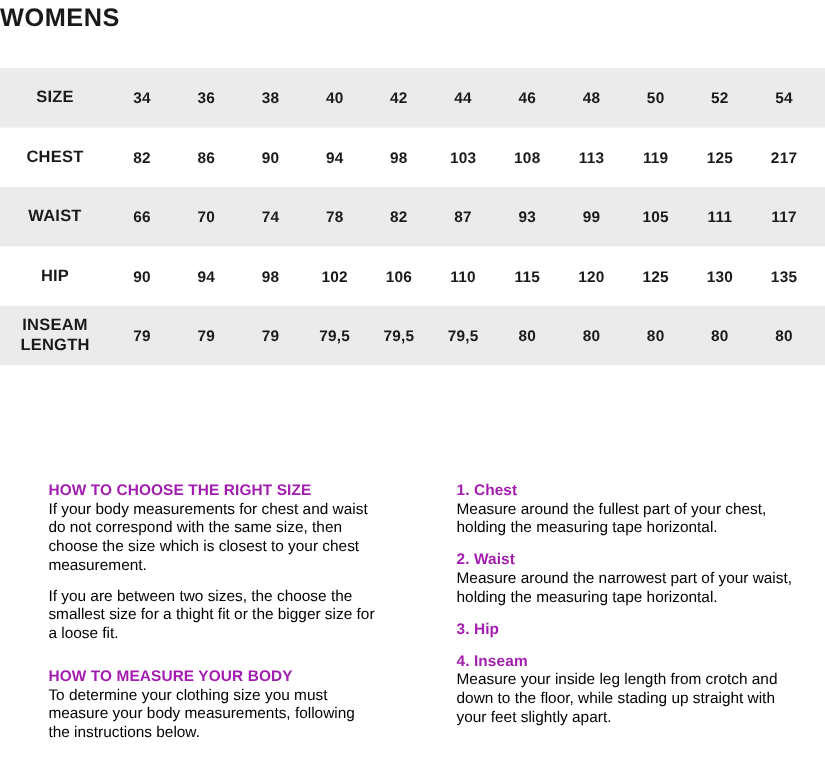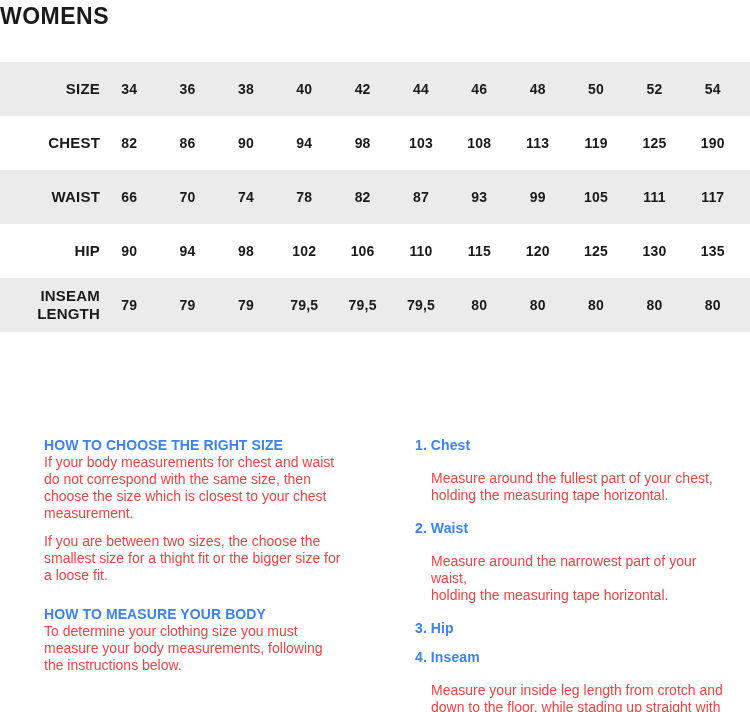--- a/index.html
+++ b/index.html
@@ -21,21 +21,21 @@
   .size-table { margin-top: 33px; }
   .t-row {
     display: flex;
     align-items: center;
     height: 54px;
     padding-right: 8px;
   }
   .t-row.alt { background: var(--stripe, #ebebeb); }
   .t-label {
     flex: 0 0 100px;
-    text-align: right;
+    text-align: center;
     font-weight: 700;
     font-size: 15px;
     line-height: 18px;
     letter-spacing: 0.2px;
     white-space: pre-line;
   }
   .t-cell {
     flex: 1;
     text-align: center;
     font-size: 14px;
@@ -47,32 +47,32 @@
     margin-top: 105px;
     padding-left: 44px;
   }
   .guide-col.left { width: 360px; }
   .guide-col.right { width: 331px; margin-left: 11px; }
   .guide h4 {
     margin: 0;
     font-size: 14px;
     line-height: 17px;
     font-weight: 700;
-    color: #3b82f6;
+    color: #a21caf;
     letter-spacing: 0.1px;
   }
   .guide p {
     margin: 0 0 11px 0;
     font-size: 14px;
     line-height: 17px;
-    color: #ef4444;
+    color: #000000;
     white-space: pre-line;
   }
   .guide p.gap-lg { margin-bottom: 22px; }
-  .guide-col.right p { margin: 16px; }
+  .guide-col.right p { margin: 0; }
   .g-sec { margin-bottom: 12px; }
 </style>
 </head>
 <body>
 
 <div class="page-title">WOMENS</div>
 
 <div class="size-table">
   <div class="t-row alt">
     <div class="t-label">SIZE</div>
@@ -93,21 +93,21 @@
     <div class="t-cell">82</div>
     <div class="t-cell">86</div>
     <div class="t-cell">90</div>
     <div class="t-cell">94</div>
     <div class="t-cell">98</div>
     <div class="t-cell">103</div>
     <div class="t-cell">108</div>
     <div class="t-cell">113</div>
     <div class="t-cell">119</div>
     <div class="t-cell">125</div>
-    <div class="t-cell">190</div>
+    <div class="t-cell">217</div>
   </div>
   <div class="t-row alt">
     <div class="t-label">WAIST</div>
     <div class="t-cell">66</div>
     <div class="t-cell">70</div>
     <div class="t-cell">74</div>
     <div class="t-cell">78</div>
     <div class="t-cell">82</div>
     <div class="t-cell">87</div>
     <div class="t-cell">93</div>

